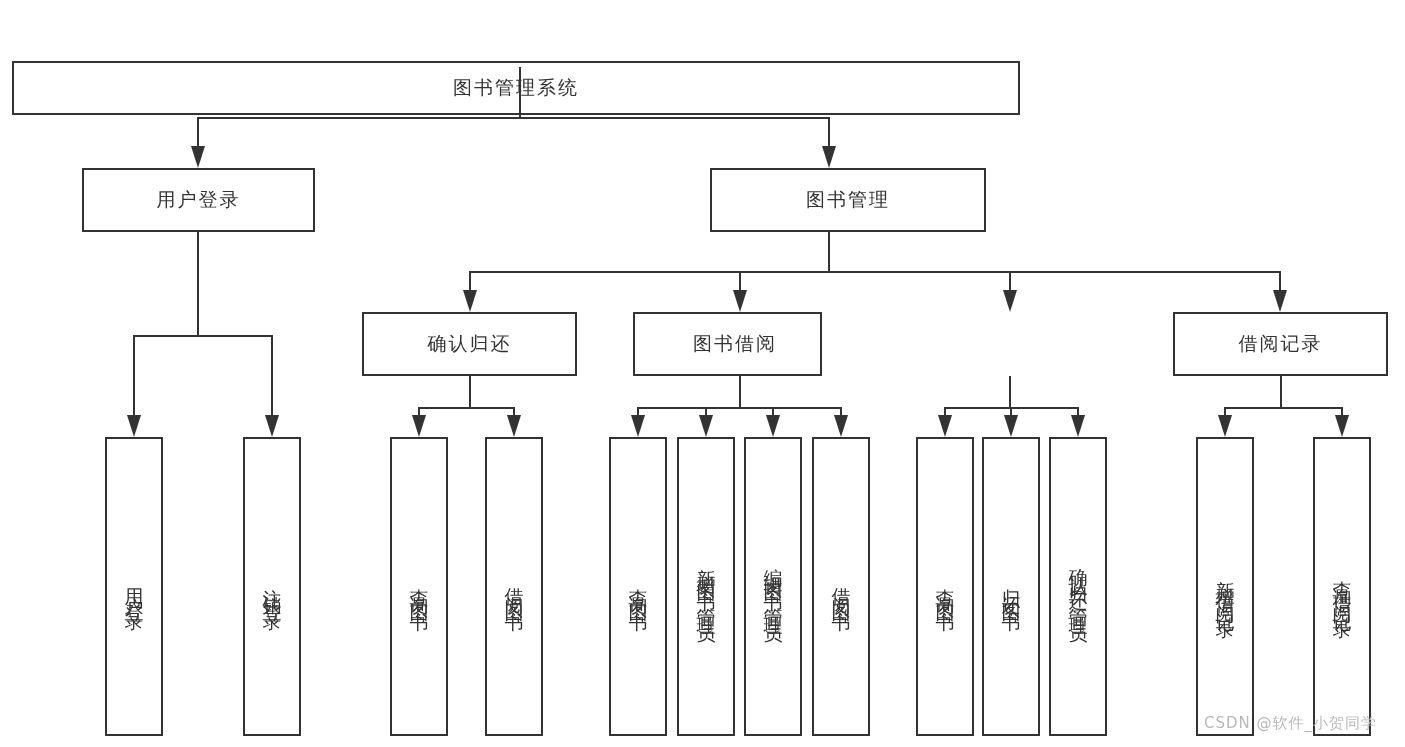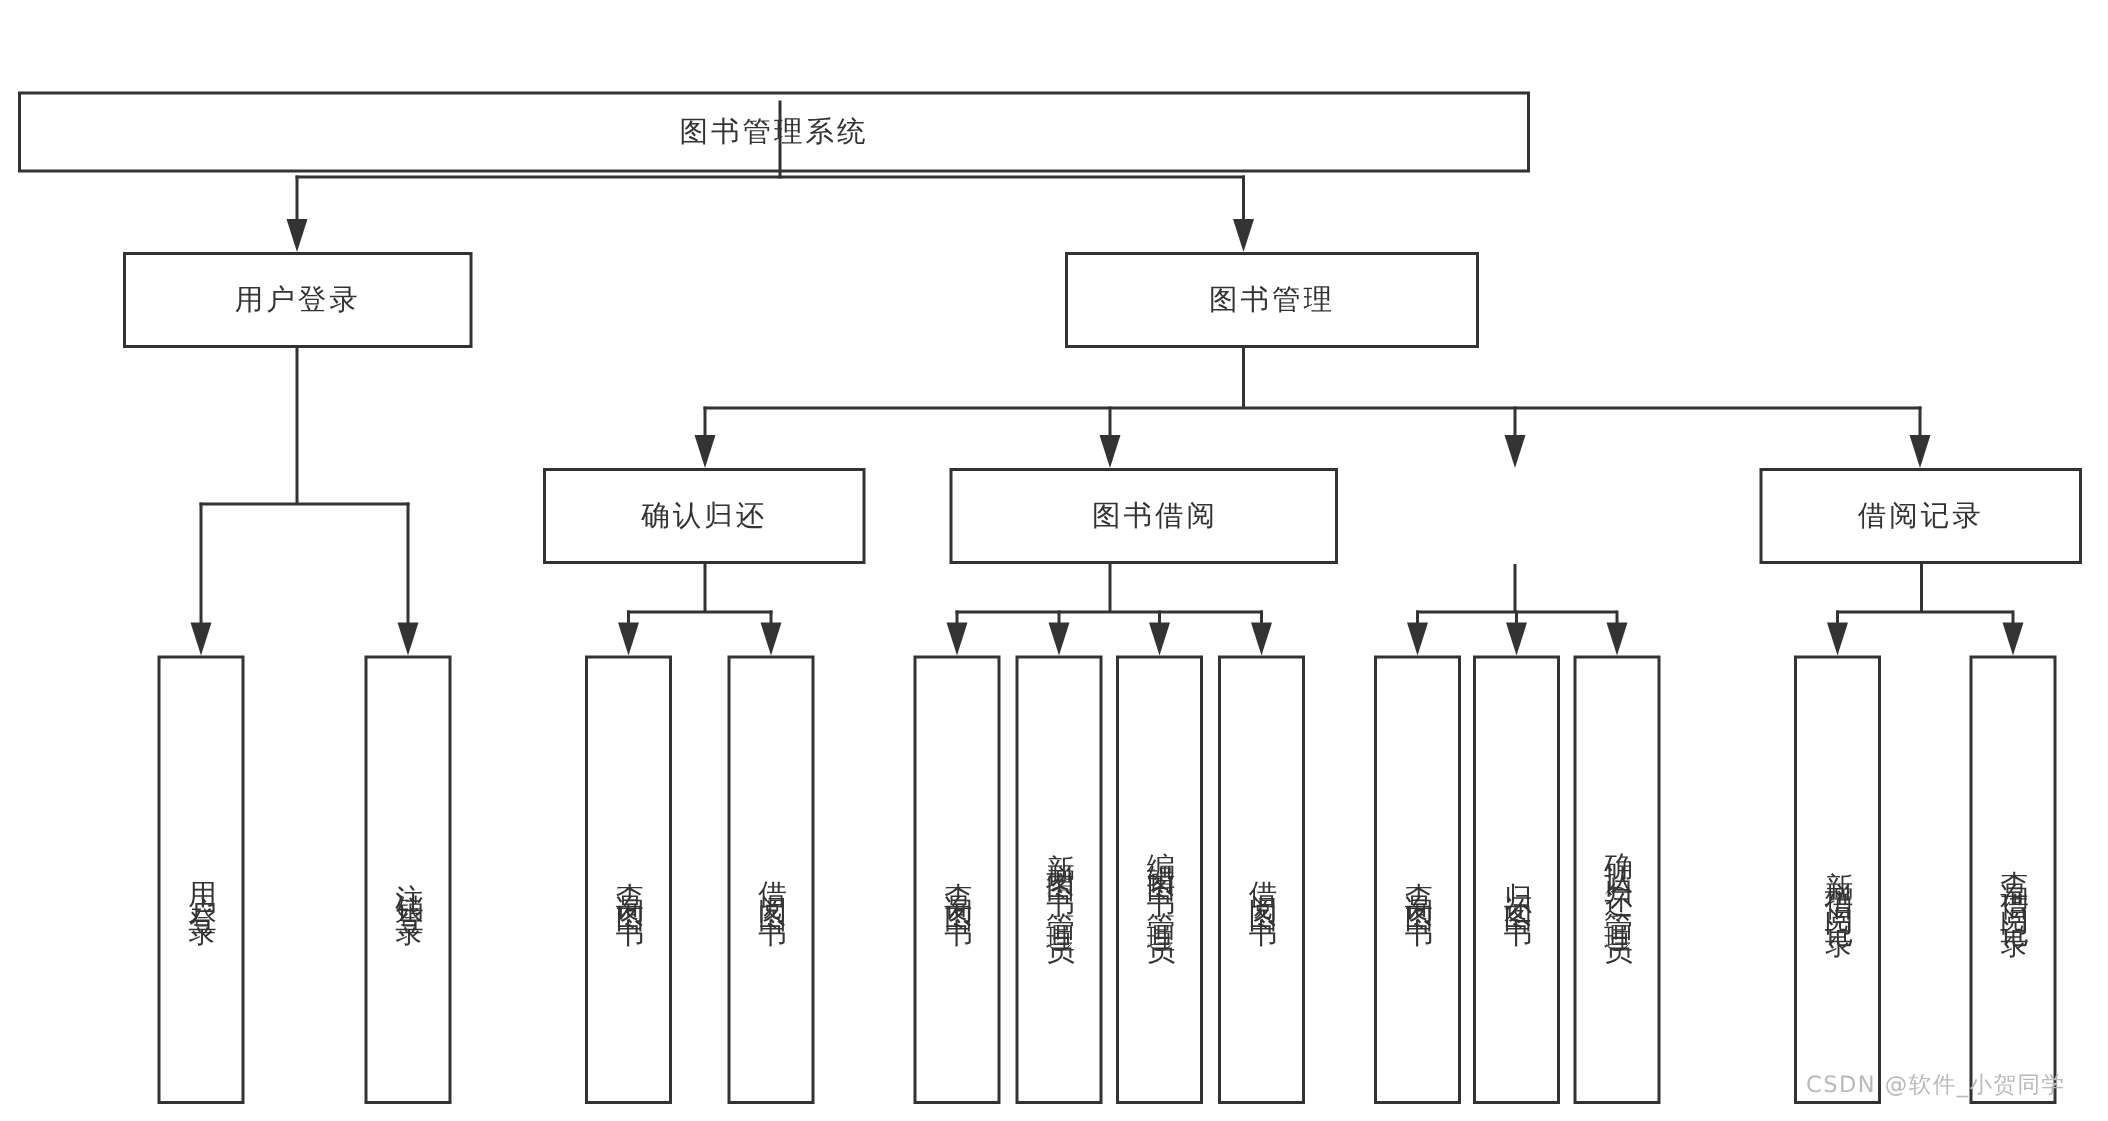--- a/index.html
+++ b/index.html
@@ -36,21 +36,21 @@
 <div class="canvas">
 
   <div class="box" style="left:12px;top:13px;width:1008px;height:54px;margin-top:48px;">图书管理系统</div>
 
   <div class="box" style="left:82px;top:168px;width:233px;height:64px;">用户登录</div>
 
   <div class="box" style="left:710px;top:168px;width:276px;height:64px;">图书管理</div>
 
   <div class="box" style="left:362px;top:312px;width:215px;height:64px;">确认归还</div>
 
-  <div class="box" style="left:633px;top:312px;width:259px;height:64px;padding-left:15px;">图书借阅</div>
+  <div class="box" style="left:633px;top:312px;width:189px;height:64px;padding-left:15px;">图书借阅</div>
 
 
   <div class="box" style="left:1173px;top:312px;width:215px;height:64px;">借阅记录</div>
 
   <div class="box vbox" style="left:105px;top:437px;width:58px;height:299px;">用户登录</div>
 
   <div class="box vbox" style="left:243px;top:437px;width:58px;height:299px;">注销登录</div>
 
   <div class="box vbox" style="left:390px;top:437px;width:58px;height:299px;">查询图书</div>
 

